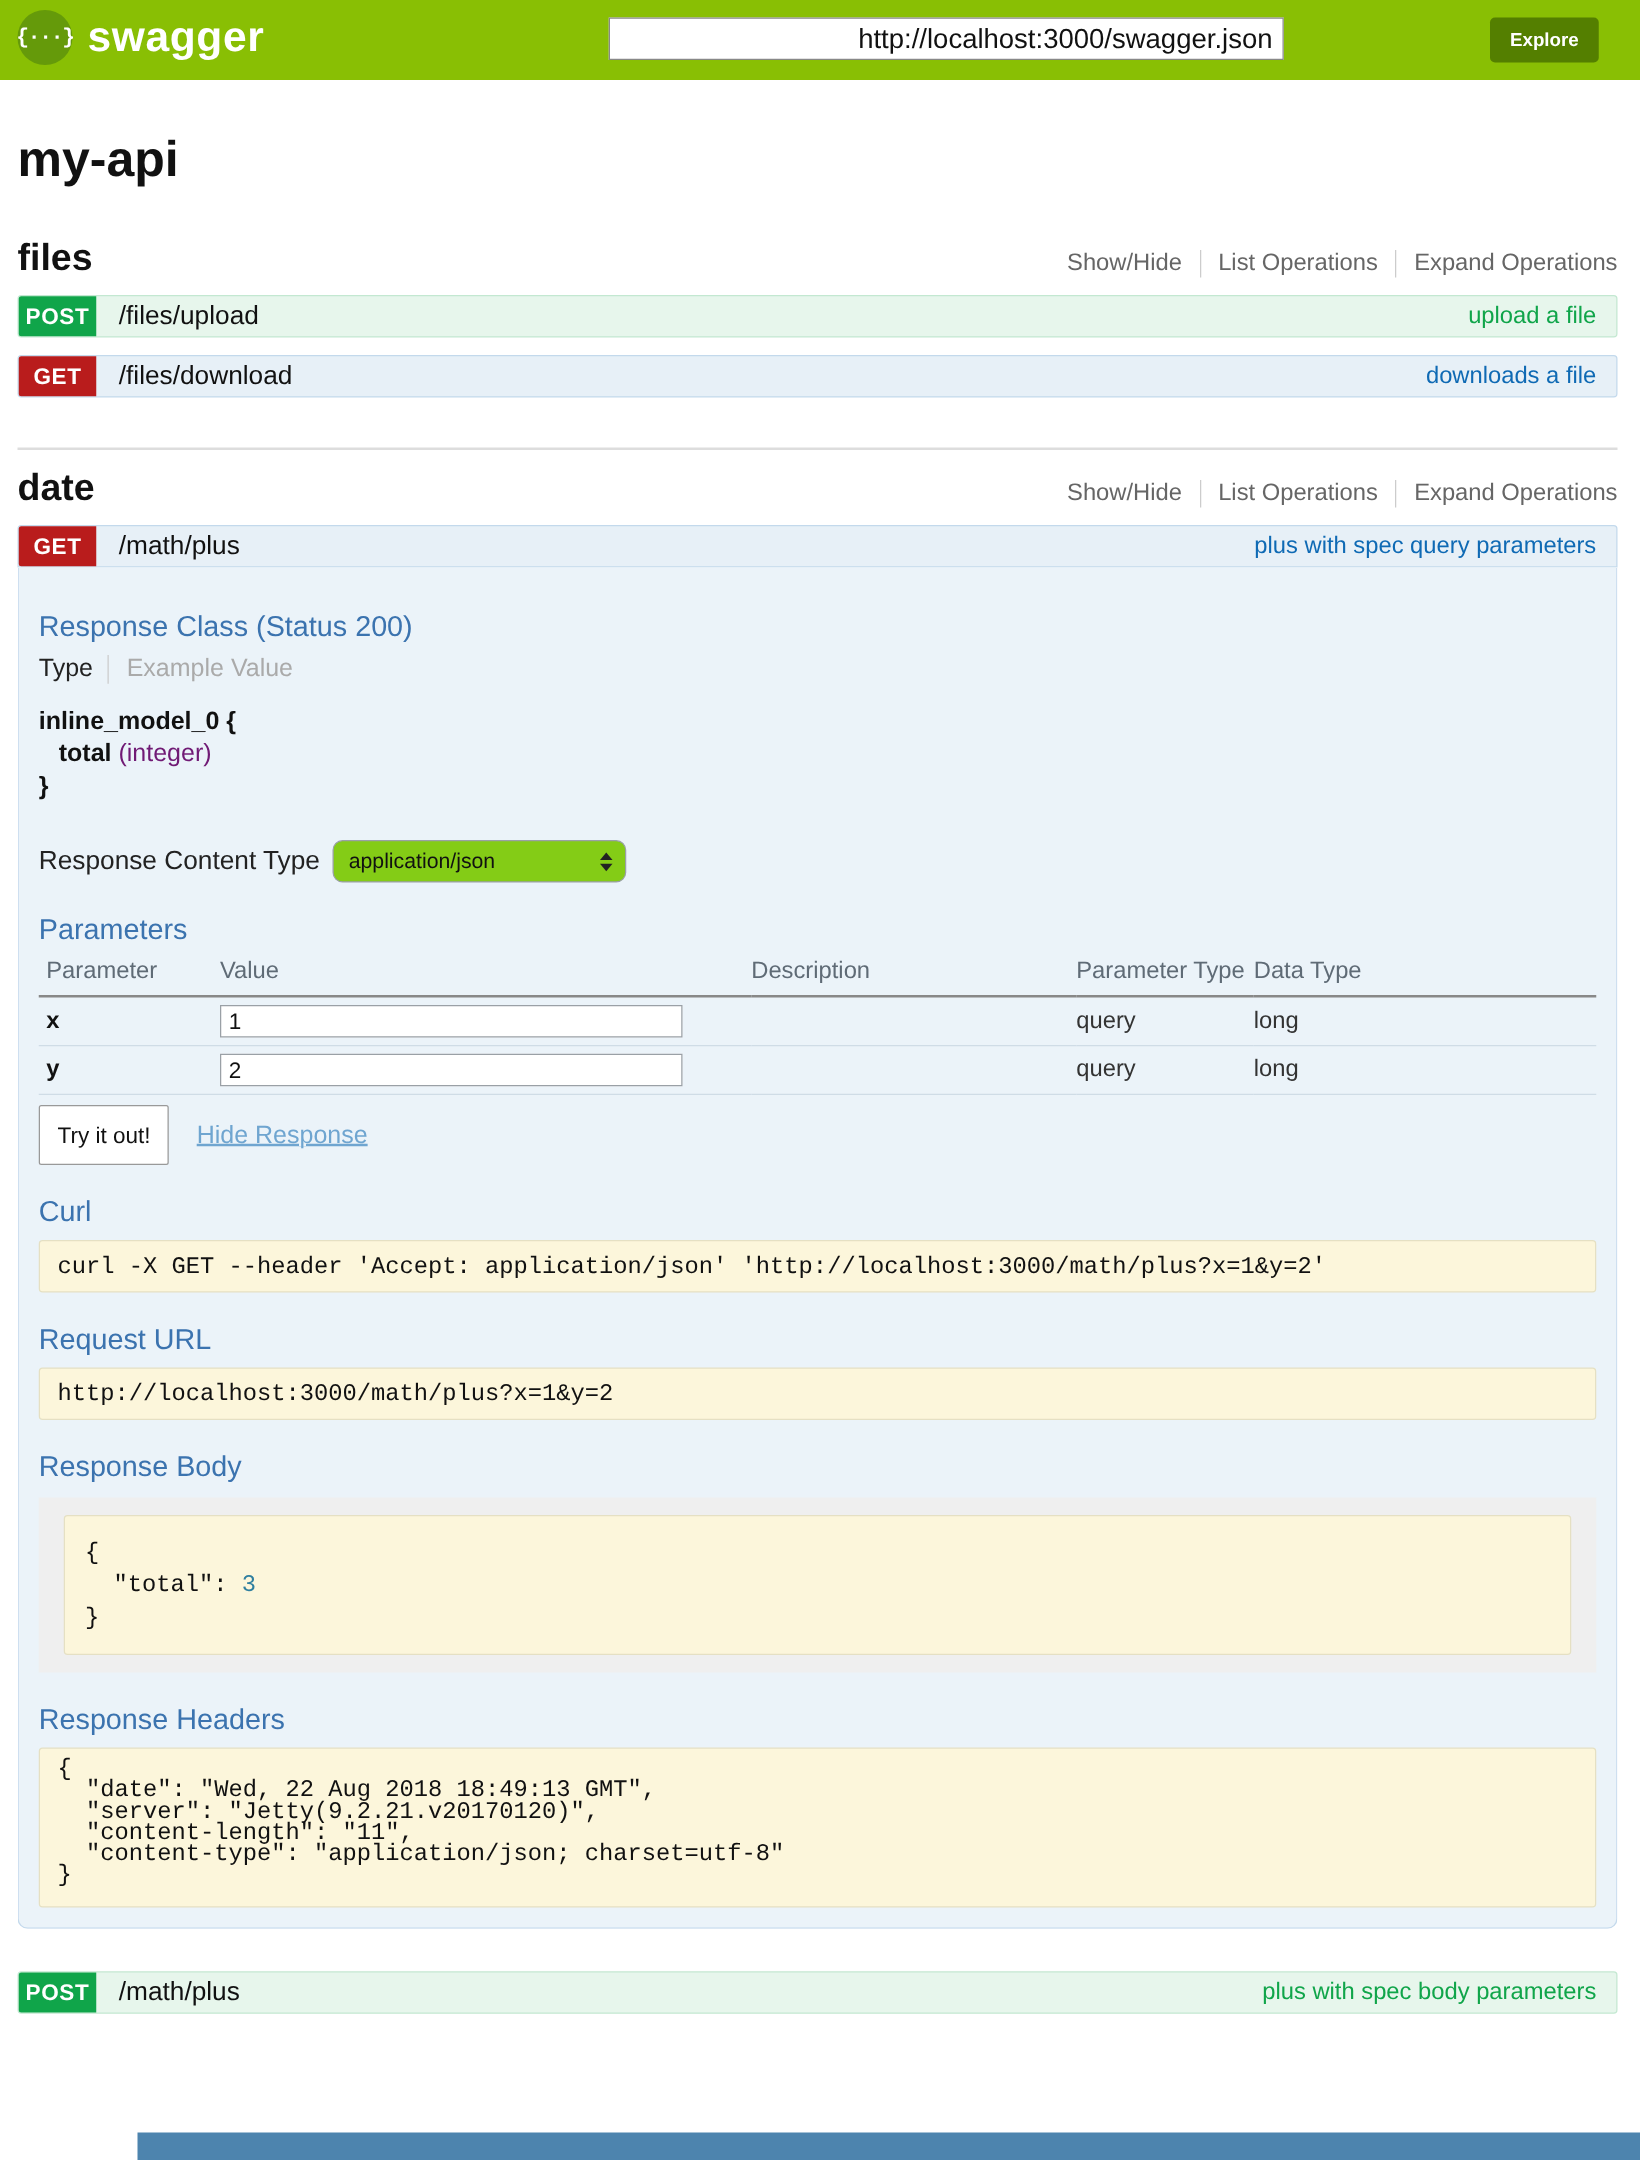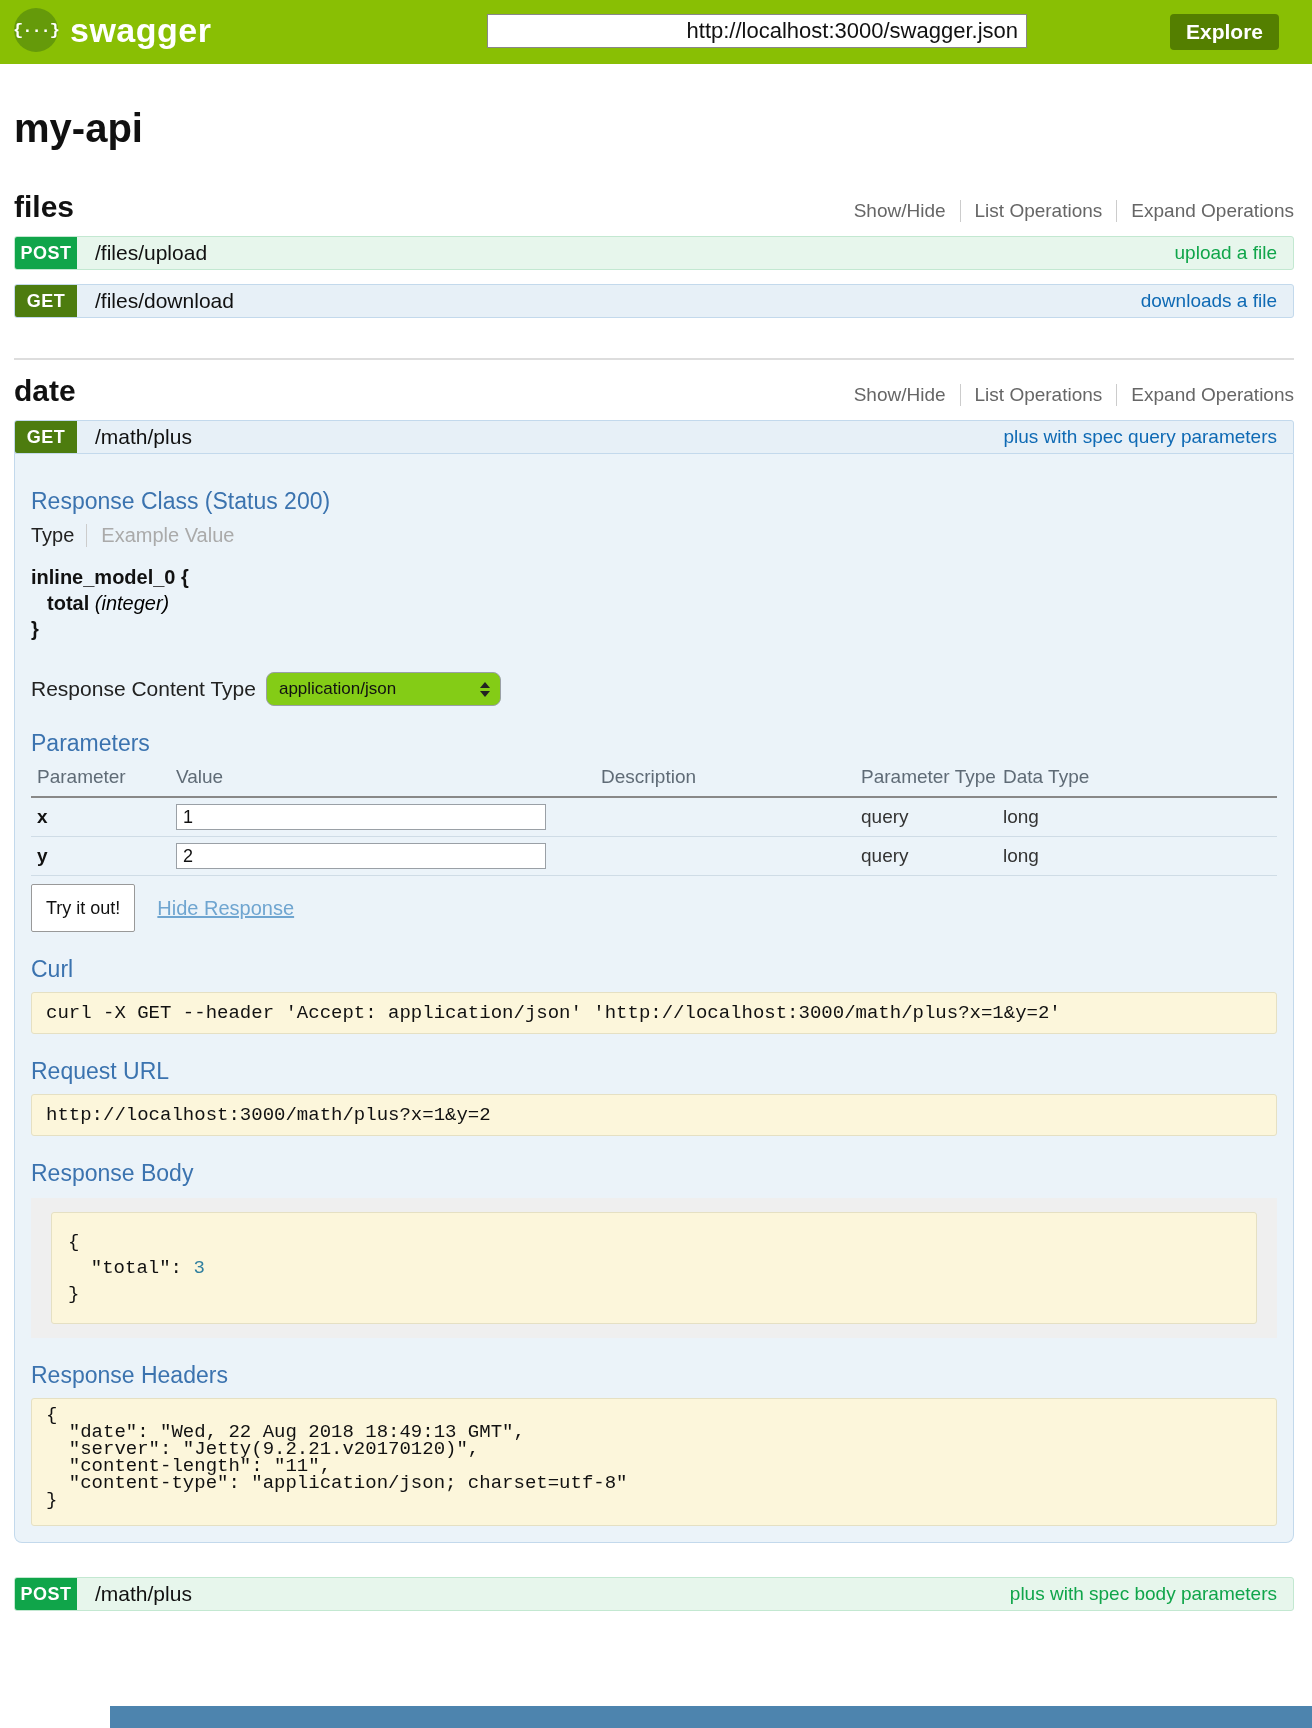--- a/index.html
+++ b/index.html
@@ -27,21 +27,21 @@
     color:#fff;font-size:34px;font-weight:bold;letter-spacing:0.5px;
   }
   .url-input{
     position:absolute;left:487px;top:14px;width:540px;height:34px;
     border:1px solid #888;background:#fff;font-size:22px;padding:0 8px;
     font-family:"Liberation Sans", sans-serif;color:#111;box-sizing:border-box;text-align:right;
   }
   .explore-btn{
     position:absolute;right:33px;top:14px;height:36px;padding:0 16px;
     background:#547f00;border:none;border-radius:4px;
-    color:#fff;font-size:21px;font-weight:bold;cursor:pointer;
+    color:#fff;font-size:15px;font-weight:bold;cursor:pointer;
     font-family:"Liberation Sans", sans-serif;
   }
   
   .wrap{margin:0 18px 0 14px;position:relative;}
   .api-title{font-size:40px;font-weight:bold;color:#111;margin:42px 0 0 0;line-height:44px;}
   .section{margin-top:40px;}
   .section.tight{margin-top:14px;}
   .section-head{display:flex;align-items:flex-end;justify-content:space-between;}
   .section-title{font-size:30px;font-weight:bold;color:#111;line-height:34px;margin:0;}
   .section-links{display:flex;align-items:center;gap:14px;font-size:19px;color:#666;padding-bottom:2px;}
@@ -57,39 +57,39 @@
     color:#fff;font-size:18px;font-weight:bold;letter-spacing:0.5px;
     border-radius:2px 0 0 2px;
   }
   .op .path{flex:0 0 auto;display:flex;align-items:center;margin-left:18px;font-size:21px;color:#111;text-decoration:none;}
   .op .spacer{flex:1;}
   .op .summary{display:flex;align-items:center;margin-right:16px;font-size:19px;text-decoration:none;}
   .op.post{background:#e7f6ec;border-color:#c3e8d1;}
   .op.post .badge{background:#10a54a;}
   .op.post .summary{color:#10a54a;}
   .op.get{background:#e7f0f7;border-color:#c3d9ec;}
-  .op.get .badge{background:#4d7c0f;}
+  .op.get .badge{background:#b91c1c;}
   .op.get .summary{color:#0f6ab4;}
   .op.panel-open{border-radius:3px 3px 0 0;margin-top:12px;}
   
   .panel{
     background:#ebf3f9;border:1px solid #c3d9ec;border-top:none;
     border-radius:0 0 8px 8px;padding:16px 16px 16px 16px;box-sizing:border-box;
   }
   .phead{font-size:23px;line-height:26px;color:#3b73af;font-weight:normal;margin:0;}
   .phead.mt{margin-top:24px;}
   .resp-class{margin-top:18px;}
   .tabs{display:flex;align-items:center;margin-top:6px;height:30px;}
   .tab-model{font-size:20px;color:#222;padding-right:12px;cursor:pointer;}
   .tab-example{font-size:20px;color:#aaa;padding-left:14px;border-left:1px solid #ccc;cursor:pointer;}
   .model-block{margin-top:14px;font-size:20px;line-height:26px;color:#111;}
   .model-line-open,.model-line-close{font-weight:bold;}
   .model-prop{padding-left:16px;}
   .model-prop .pname{font-weight:bold;}
-  .model-prop .ptype{color:#000000;font-style:italic;}
+  .model-prop .ptype{color:#701a75;}
   .rct-row{margin-top:30px;display:flex;align-items:center;gap:10px;}
   .rct-label{font-size:21px;color:#222;}
   .select-box{
     width:235px;height:34px;border:1px solid #9aa0a6;border-radius:8px;background:#84cc16;
     display:flex;align-items:center;justify-content:space-between;
     padding:0 10px 0 12px;box-sizing:border-box;cursor:pointer;
   }
   .select-box .sel-text{font-size:17px;color:#111;}
   .spinner{display:flex;flex-direction:column;gap:3px;align-items:center;}
   .spinner .up{width:0;height:0;border-left:5px solid transparent;border-right:5px solid transparent;border-bottom:6px solid #222;}

